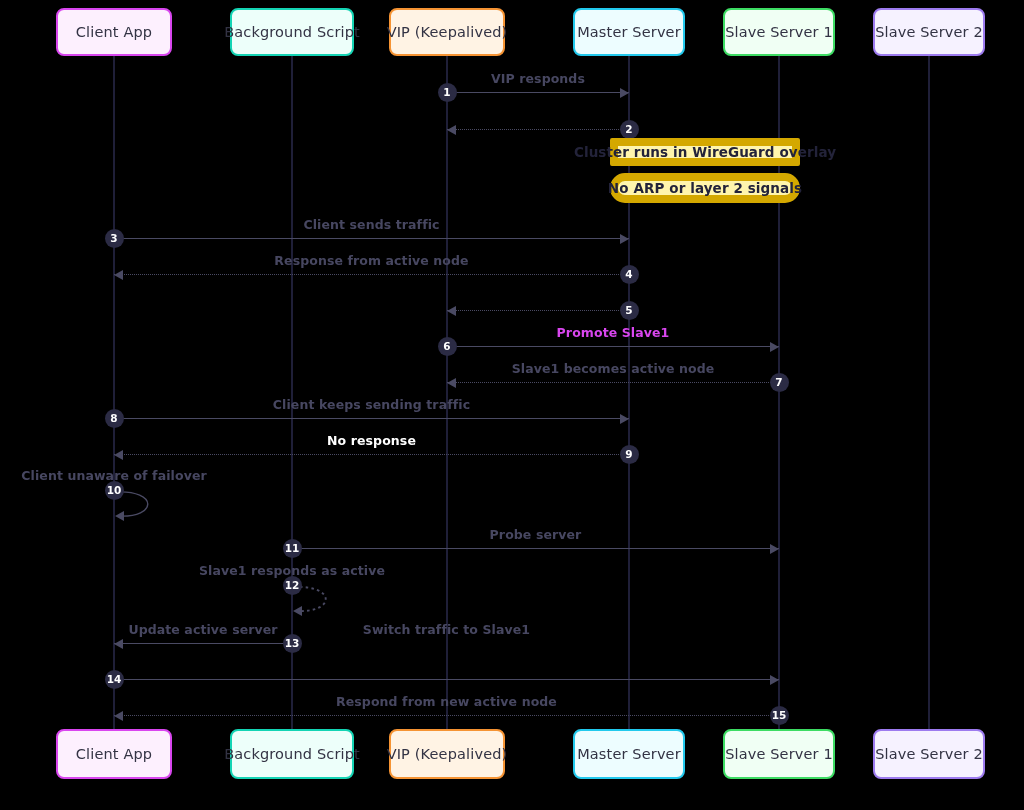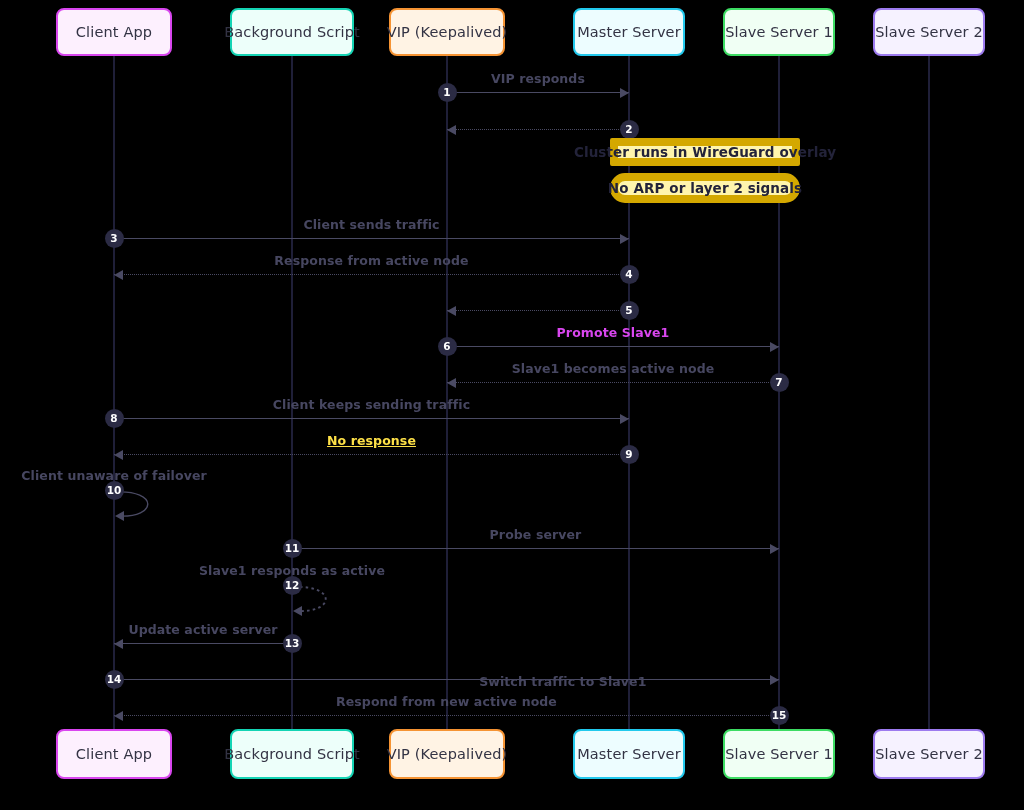--- a/index.html
+++ b/index.html
@@ -170,21 +170,21 @@
     <div class="msg-line dotted" style="left: 447px; width: 332px; top: 382px; border-top-color: rgb(74, 74, 99);"></div>
     <div class="arrowhead left" style="top: 378px; left: 447px; border-right-color: rgb(74, 74, 99);"></div>
     <div class="msg-label" style="color: rgb(71, 71, 97); left: 413px; width: 400px; top: 361px;">Slave1 becomes active node</div>
     <div class="seq-num" style="background: rgb(43, 43, 68); color: rgb(255, 255, 255); left: 769.5px; top: 373px;">7</div>
     <div class="msg-line" style="left: 114px; width: 515px; top: 418px; border-top-color: rgb(74, 74, 99);"></div>
     <div class="arrowhead right" style="top: 414px; left: 620px; border-left-color: rgb(74, 74, 99);"></div>
     <div class="msg-label" style="color: rgb(71, 71, 97); left: 171.5px; width: 400px; top: 397px;">Client keeps sending traffic</div>
     <div class="seq-num" style="background: rgb(43, 43, 68); color: rgb(255, 255, 255); left: 104.5px; top: 409px;">8</div>
     <div class="msg-line dotted" style="left: 114px; width: 515px; top: 454px; border-top-color: rgb(74, 74, 99);"></div>
     <div class="arrowhead left" style="top: 450px; left: 114px; border-right-color: rgb(74, 74, 99);"></div>
-    <div class="msg-label" style="color: #fde047; left: 171.5px; width: 400px; top: 433px; text-decoration: underline;">No response</div>
+    <div class="msg-label" style="color: #ffffff; left: 171.5px; width: 400px; top: 433px;">No response</div>
     <div class="seq-num" style="background: rgb(43, 43, 68); color: rgb(255, 255, 255); left: 619.5px; top: 445px;">9</div>
     <svg class="self-loop" width="50" height="40" style="left: 114px; top: 488px;">
       <path d="M 2,4 C 44,2 44,30 4,28" fill="none" stroke="#4a4a63" stroke-width="1.4"></path>
       <polygon points="1,28 10,23 10,33" fill="#4a4a63"></polygon>
     </svg>
     <div class="msg-label" style="color: rgb(71, 71, 97); left: -86px; width: 400px; top: 468px;">Client unaware of failover</div>
     <div class="seq-num" style="background: rgb(43, 43, 68); color: rgb(255, 255, 255); left: 104.5px; top: 481px;">10</div>
     <div class="msg-line" style="left: 292px; width: 487px; top: 548px; border-top-color: rgb(74, 74, 99);"></div>
     <div class="arrowhead right" style="top: 544px; left: 770px; border-left-color: rgb(74, 74, 99);"></div>
     <div class="msg-label" style="color: rgb(71, 71, 97); left: 335.5px; width: 400px; top: 527px;">Probe server</div>
@@ -194,21 +194,21 @@
       <polygon points="1,28 10,23 10,33" fill="#4a4a63"></polygon>
     </svg>
     <div class="msg-label" style="color: rgb(71, 71, 97); left: 92px; width: 400px; top: 563px;">Slave1 responds as active</div>
     <div class="seq-num" style="background: rgb(43, 43, 68); color: rgb(255, 255, 255); left: 282.5px; top: 576px;">12</div>
     <div class="msg-line" style="left: 114px; width: 178px; top: 643px; border-top-color: rgb(74, 74, 99);"></div>
     <div class="arrowhead left" style="top: 639px; left: 114px; border-right-color: rgb(74, 74, 99);"></div>
     <div class="msg-label" style="color: rgb(71, 71, 97); left: 3px; width: 400px; top: 622px;">Update active server</div>
     <div class="seq-num" style="background: rgb(43, 43, 68); color: rgb(255, 255, 255); left: 282.5px; top: 634px;">13</div>
     <div class="msg-line" style="left: 114px; width: 665px; top: 679px; border-top-color: rgb(74, 74, 99);"></div>
     <div class="arrowhead right" style="top: 675px; left: 770px; border-left-color: rgb(74, 74, 99);"></div>
-    <div class="msg-label" style="color: rgb(71, 71, 97); left: 246.5px; width: 400px; top: 674px; text-align: right;">Switch traffic to Slave1</div>
+    <div class="msg-label" style="color: rgb(71, 71, 97); left: 246.5px; width: 400px; top: 622px;">Switch traffic to Slave1</div>
     <div class="seq-num" style="background: rgb(43, 43, 68); color: rgb(255, 255, 255); left: 104.5px; top: 670px;">14</div>
     <div class="msg-line dotted" style="left: 114px; width: 665px; top: 715px; border-top-color: rgb(74, 74, 99);"></div>
     <div class="arrowhead left" style="top: 711px; left: 114px; border-right-color: rgb(74, 74, 99);"></div>
     <div class="msg-label" style="color: rgb(71, 71, 97); left: 246.5px; width: 400px; top: 694px;">Respond from new active node</div>
     <div class="seq-num" style="background: rgb(43, 43, 68); color: rgb(255, 255, 255); left: 769.5px; top: 706px;">15</div>
     <div class="note-box" style="left: 610px; top: 138px; width: 190px; height: 28px; background: rgb(255, 245, 173); border-color: rgb(212, 168, 0);">
       <span class="note-text" style="color: rgb(35, 35, 58);">Cluster runs in WireGuard overlay</span>
     </div>
     <div class="note-box" style="left: 610px; top: 173px; width: 190px; height: 30px; background: rgb(255, 245, 173); border-color: rgb(212, 168, 0); border-radius: 15px;">
       <span class="note-text" style="color: rgb(35, 35, 58);">No ARP or layer 2 signals</span>

